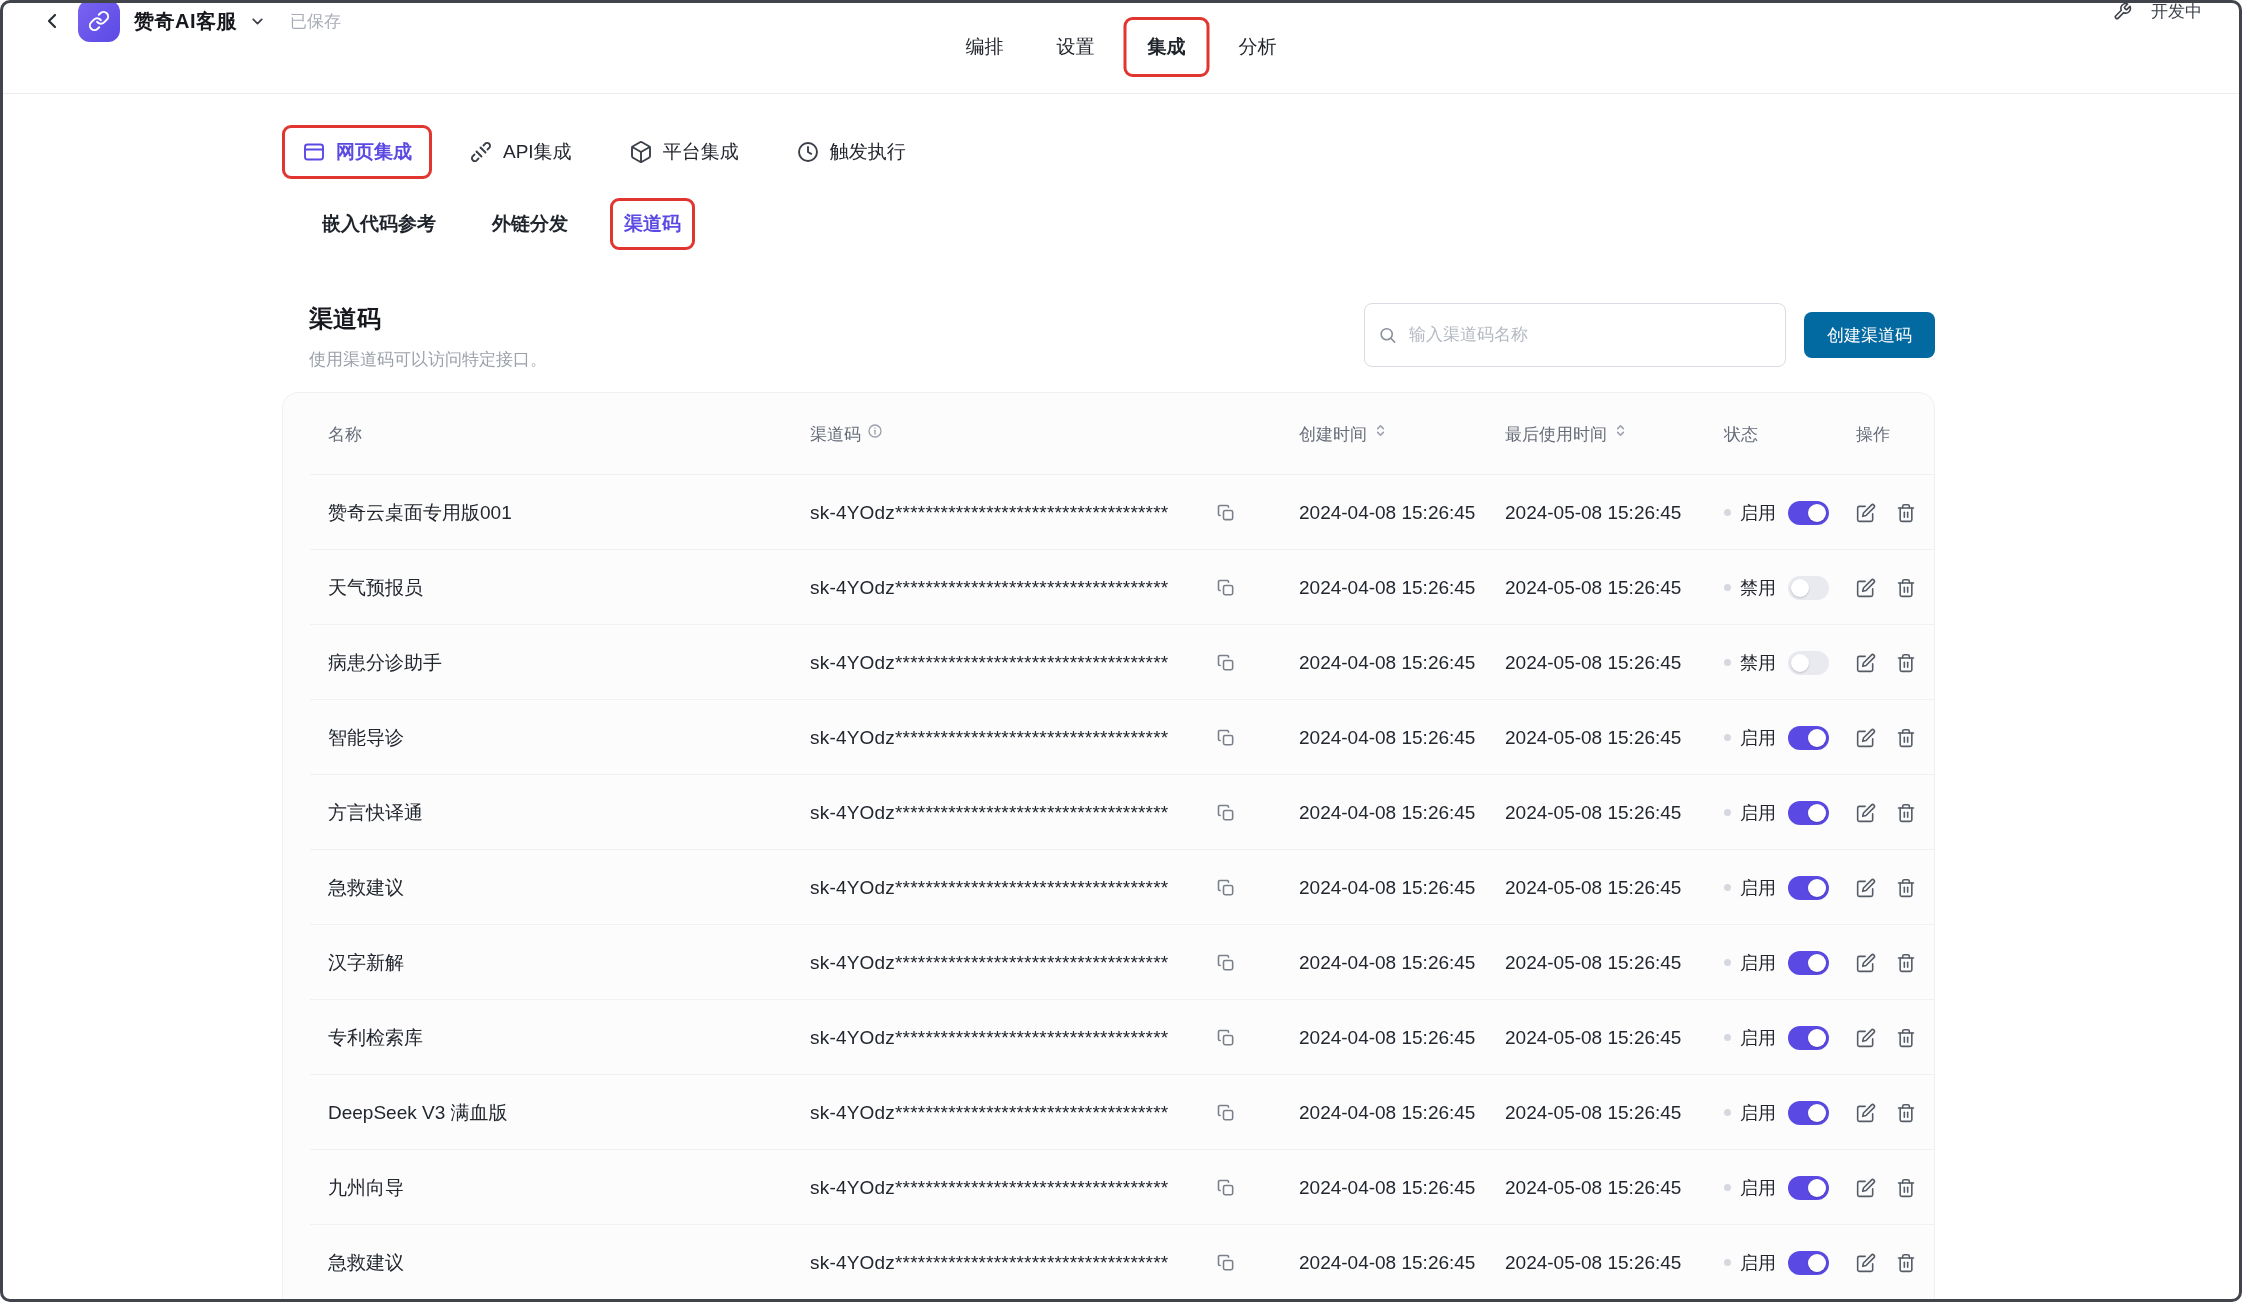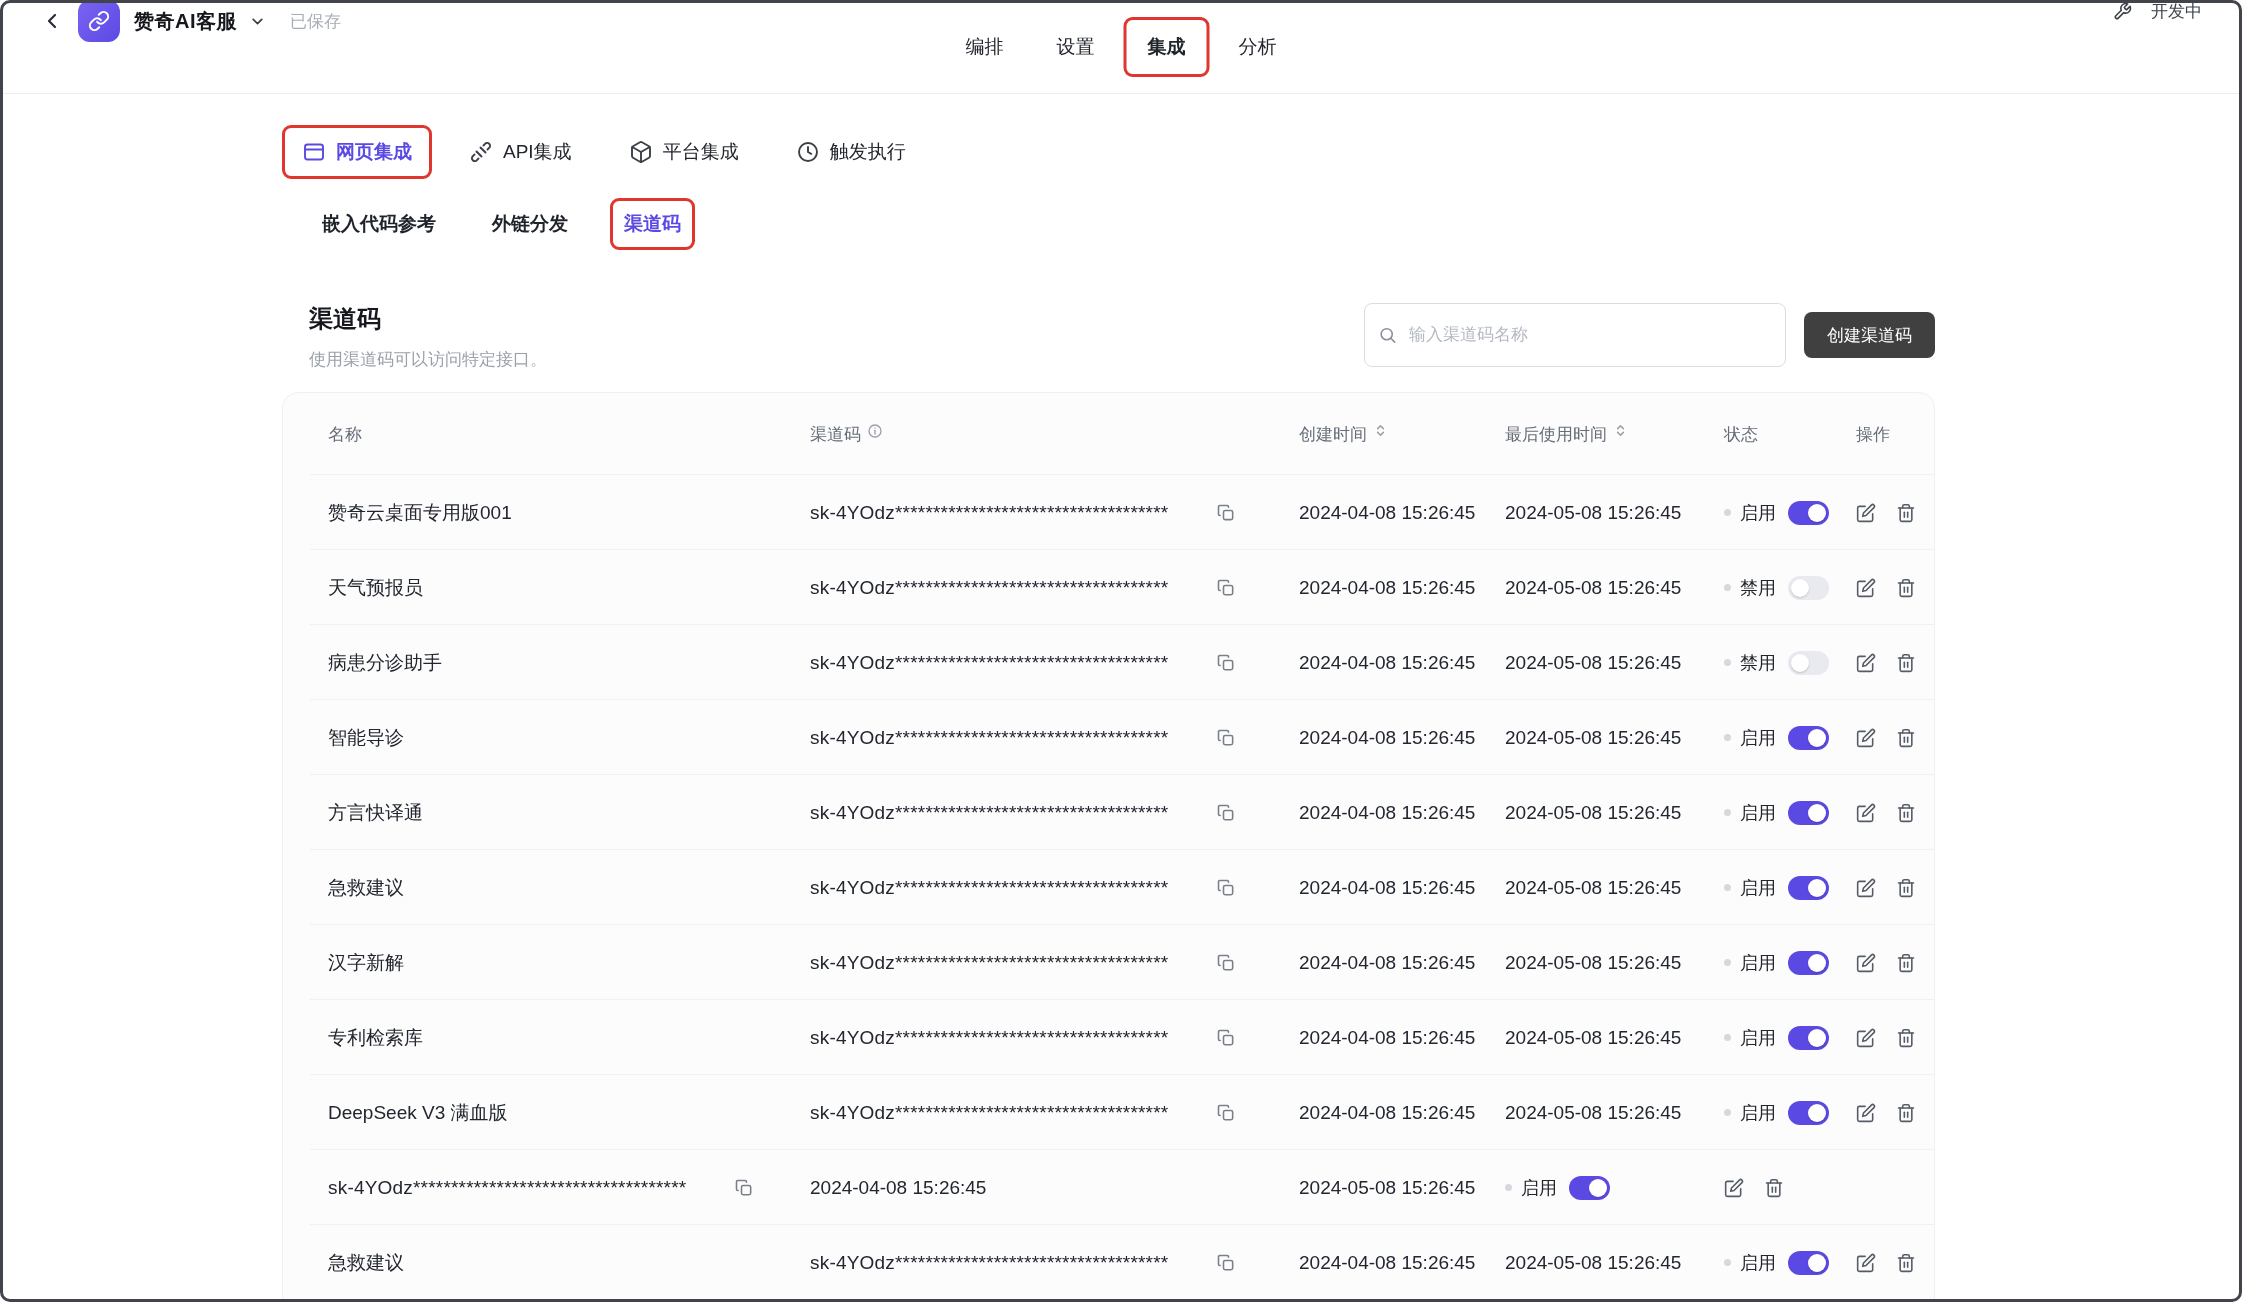--- a/index.html
+++ b/index.html
@@ -50,21 +50,21 @@
 
   
   .page-head{margin-top:55px;padding:0 307px 0 309px;display:flex;justify-content:space-between;align-items:flex-start;}
   .page-title{font-size:24px;font-weight:700;color:#16181d;}
   .page-subtitle{font-size:17px;color:#9ba1ab;margin-top:13px;}
   .head-controls{display:flex;align-items:center;gap:18px;}
   .search-box{position:relative;width:422px;height:64px;}
   .search-box svg{position:absolute;left:14px;top:50%;transform:translateY(-50%);width:19px;height:19px;color:#8a909b;}
   .search-box input{width:100%;height:100%;border:1.5px solid #d9dce2;border-radius:8px;padding:0 14px 0 44px;font-size:17px;color:#23262d;outline:none;font-family:inherit;background:#fff;}
   .search-box input::placeholder{color:#b4b9c2;}
-  .create-btn{height:46px;padding:0 23px;background:#404040;color:#fff;border:none;border-radius:8px;font-size:17px;cursor:pointer;font-family:inherit;white-space:nowrap;}
+  .create-btn{height:46px;padding:0 23px;background:#0369a1;color:#fff;border:none;border-radius:8px;font-size:17px;cursor:pointer;font-family:inherit;white-space:nowrap;}
 
   
   .table-card{margin:21px 307px 0 282px;background:#fcfcfd;border:1px solid #f0f0f3;border-radius:16px;padding-bottom:40px;overflow:hidden;}
   .tgrid{display:grid;grid-template-columns:482px 489px 206px 219px 132px 1fr;align-items:center;padding:0 20px 0 45px;}
   .thead{height:82px;color:#666d79;font-size:17px;position:relative;}
   .thead::after,.trow::after{content:"";position:absolute;left:27px;right:0;bottom:0;height:1px;background:#f0f1f4;}
   .trow{height:75px;font-size:19px;color:#22262e;position:relative;}
   .hcell{display:flex;align-items:flex-start;gap:6px;}
   .info-ic{width:16px;height:16px;color:#9aa0aa;}
   .sort-ic{width:15px;height:15px;color:#9aa0aa;}
@@ -504,20 +504,21 @@
             <polyline points="3 6 5 6 21 6"></polyline>
             <path d="M19 6v14a2 2 0 0 1-2 2H7a2 2 0 0 1-2-2V6"></path>
             <path d="M8 6V4a2 2 0 0 1 2-2h4a2 2 0 0 1 2 2v2"></path>
             <line x1="10" y1="11" x2="10" y2="17"></line>
             <line x1="14" y1="11" x2="14" y2="17"></line>
           </svg>
     </div>
   </div>
 
   <div class="tgrid trow">
+    <div>九州向导</div>
     <div class="cell-code">
       <span class="code-text">sk-4YOdz************************************</span>
       <svg class="copy-ic" viewBox="0 0 24 24" fill="none" stroke="currentColor" stroke-width="1.9" stroke-linecap="round" stroke-linejoin="round">
             <rect x="9" y="9" width="11" height="11" rx="2"></rect>
             <path d="M5 15H4.5A1.5 1.5 0 0 1 3 13.5v-9A1.5 1.5 0 0 1 4.5 3h9A1.5 1.5 0 0 1 15 4.5V5"></path>
           </svg>
     </div>
     <div>2024-04-08 15:26:45</div>
     <div>2024-05-08 15:26:45</div>
     <div class="cell-status">

